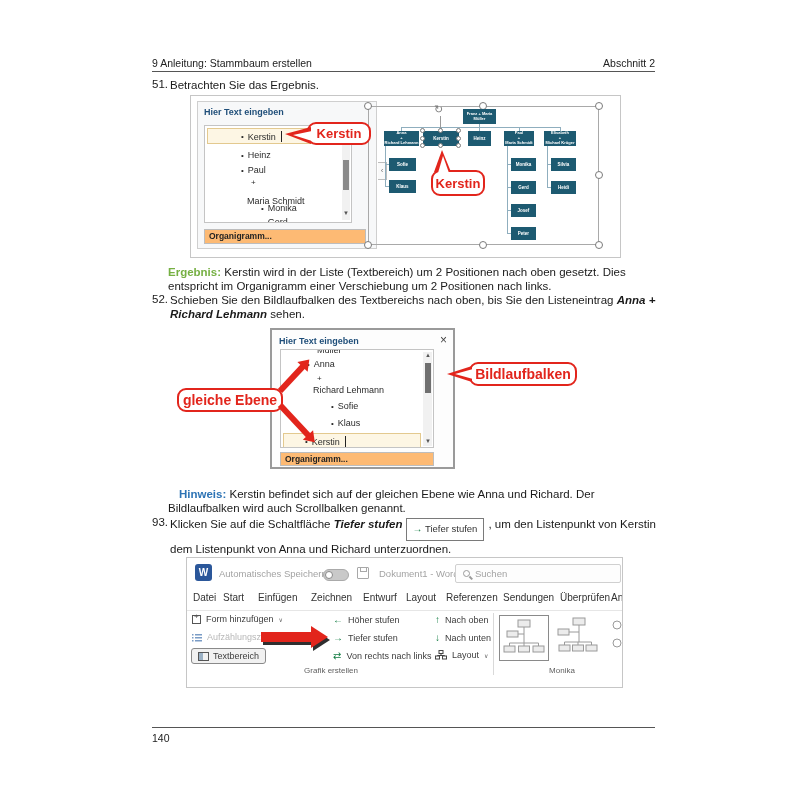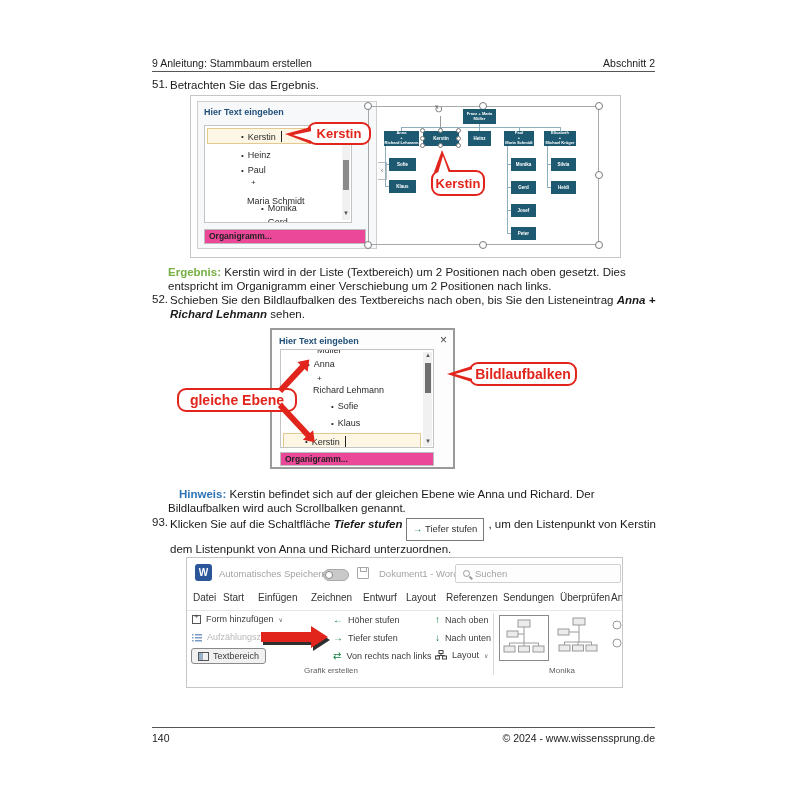--- a/index.html
+++ b/index.html
@@ -27,21 +27,21 @@
 
   
   .pane-title { color:#1F4E79; font-weight:bold; font-size:9px; }
   .listbox { background:#fff; border:1px solid #c4c4c4; overflow:hidden; }
   .row { position:absolute; display:flex; align-items:center; gap:4px;
          font-size:9px; color:#2b2b2b; white-space:nowrap; }
   .row .blt { font-size:8px; }
   .plusline { font-size:8px; }
   .hl { position:absolute; background:#FDF6E4; border:1px solid #E3C98F; }
   .cursor { display:inline-block; width:0; height:11px; border-left:1px solid #222; margin-left:1px; }
-  .panefoot { background:#ec4899; border:1px solid #bdbdbd; font-weight:bold;
+  .panefoot { background:#fdba74; border:1px solid #bdbdbd; font-weight:bold;
               font-size:8.5px; color:#222; line-height:13px; padding-left:4px; }
   .sb-thumb { position:absolute; background:#8a8a8a; }
   .sb-glyph { position:absolute; font-size:6px; color:#555; }
   .sb-track { position:absolute; background:#f1f1f1; }
 
   
   .nd { position:absolute; background:#1D5A71; color:#fff; font-weight:bold;
         display:flex; align-items:center; justify-content:center; text-align:center;
         white-space:pre-line; font-size:4px; line-height:1.2; }
   .nd1 { font-size:4.5px; }
@@ -274,21 +274,21 @@
             <span class="cursor"></span>
           </div>
         <div class="sb-track" style="left:142px;top:2px;width:9px;height:94px"></div>
         <span class="sb-glyph" style="left:144px;top:2px">▲</span>
         <div class="sb-thumb" style="left:144px;top:13px;width:6px;height:30px;background:#6f6f6f"></div>
         <span class="sb-glyph" style="left:144px;top:88px">▼</span>
       </div>
       <div class="abs panefoot" style="left:8px;top:122px;width:154px;height:14px">Organigramm...</div>
     </div>
 
-    <div class="co" style="left:4px;top:62px;width:120px;height:24px;font-size:14px">gleiche Ebene</div>
+    <div class="co" style="left:4px;top:62px;width:106px;height:24px;font-size:14px">gleiche Ebene</div>
     <div class="rarrow" style="left:107px;top:62px;width:34px;transform:rotate(-47deg)"></div>
     <div class="rarrow" style="left:107px;top:76px;width:42px;transform:rotate(47deg)"></div>
 
     <div class="co" style="left:296px;top:36px;width:108px;height:24px;font-size:14px">Bildlaufbalken</div>
     <div class="tail" style="left:274px;top:40px;border-right:25px solid #E2251C;border-top:8px solid transparent;border-bottom:8px solid transparent"></div>
     <div class="tail" style="left:282px;top:43px;border-right:18px solid #fff;border-top:5px solid transparent;border-bottom:5px solid transparent"></div>
   </div>
 
   <div class="abs body-t" style="left:168px;top:487px;width:492px">
     <span class="lbl-blue">Hinweis:</span><span> Kerstin befindet sich auf der gleichen Ebene wie Anna und Richard. Der Bildlaufbalken wird auch Scrollbalken genannt.</span>
@@ -413,15 +413,14 @@
             <circle cx="24" cy="33" r="4"></circle>
             <circle cx="38" cy="28" r="4"></circle>
         </g>
       </svg>
     </div>
     <div class="grp-lbl" style="left:330px;top:108px;width:90px">Monika</div>
   </div>
 
   <div class="abs rule" style="left:152px;top:727px;width:503px"></div>
   <div class="abs ftr" style="left:152px;top:732px">140</div>
-  <div class="abs ftr" style="left:355px;top:732px;width:300px;text-align:right">© 2024 - www.wissenssprung.de</div>
 
 </div>
 
 </body></html>

